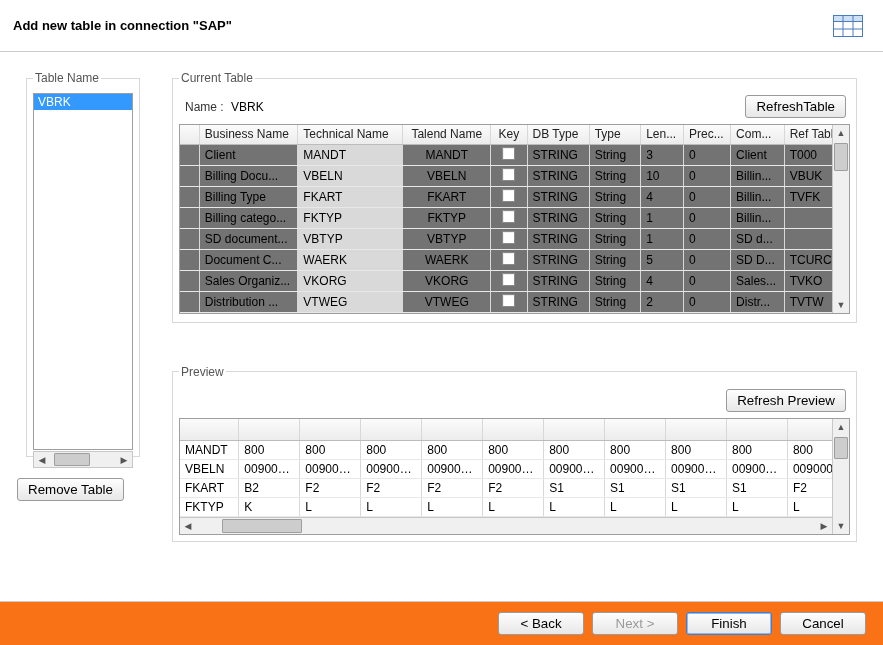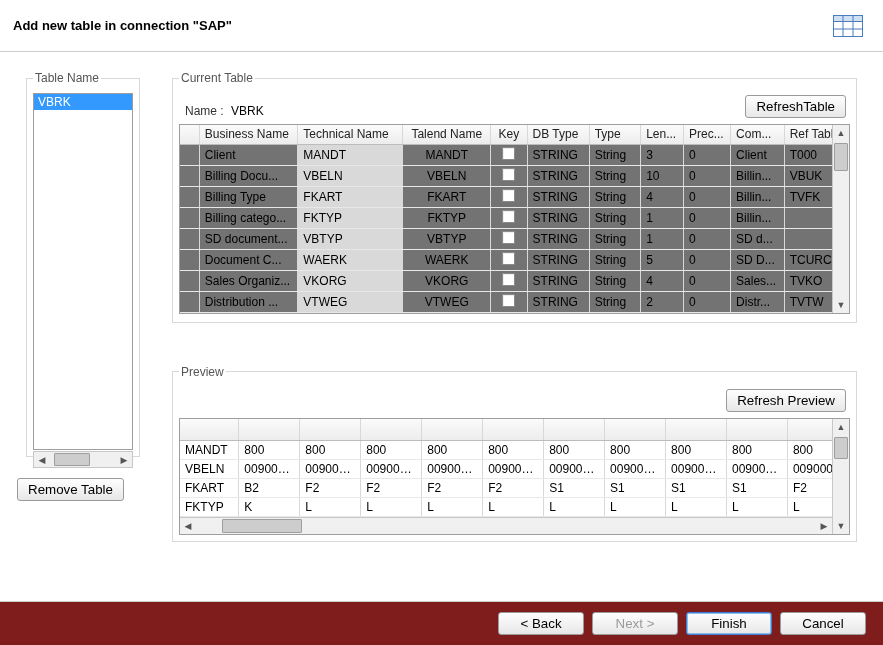--- a/index.html
+++ b/index.html
@@ -66,21 +66,21 @@
     padding: 3px 10px;
     border: 1px solid #9a9a9a;
     background: linear-gradient(#fefefe,#e7e7e7);
     border-radius: 3px;
     cursor: pointer;
     align-self:flex-start;
   }
   
   .right-panel { flex:1; display:flex; flex-direction:column; gap:24px;}
   .current-table-field { padding-bottom:8px;}
-  .name-row { display:flex; justify-content:space-between; align-items:flex-end; padding:4px 4px 6px 6px;}
+  .name-row { display:flex; justify-content:space-between; align-items:center; padding:4px 4px 6px 6px;}
   .name-row .lbl { color:#333;}
   .name-row .val { margin-left:4px; }
   .btn {
     padding: 3px 10px;
     border: 1px solid #9a9a9a;
     background: linear-gradient(#fefefe,#e7e7e7);
     border-radius: 3px;
     cursor: pointer;
     white-space:nowrap;
   }
@@ -139,21 +139,21 @@
   }
   .prev-hscroll .arrow { width:16px; text-align:center; color:#555; font-size:9px;}
   .prev-hscroll .track { flex:1; position:relative; height:100%;}
   .prev-hscroll .thumb { position:absolute; left:26px; top:1px; bottom:1px; width:80px; background:#cdcdcd; border:1px solid #9e9e9e; border-radius:1px;}
   
   .footer {
     position:absolute; left:0; right:0; bottom:0;
     border-top:1px solid #ccc;
     padding: 10px 17px;
     display:flex; justify-content:flex-end; gap:8px;
-    background:#7f1d1d;
+    background:#f97316;
   }
   .footer .btn { min-width:86px; text-align:center;}
   .footer .btn.disabled { color:#9a9a9a; }
   .footer .btn.primary { border:1px solid #3d7fd6; box-shadow:0 0 0 1px #8cb8ea inset;}
 </style>
 </head>
 <body>
 
 <div class="header">
   <div class="header-title">Add new table in connection "SAP"</div>

